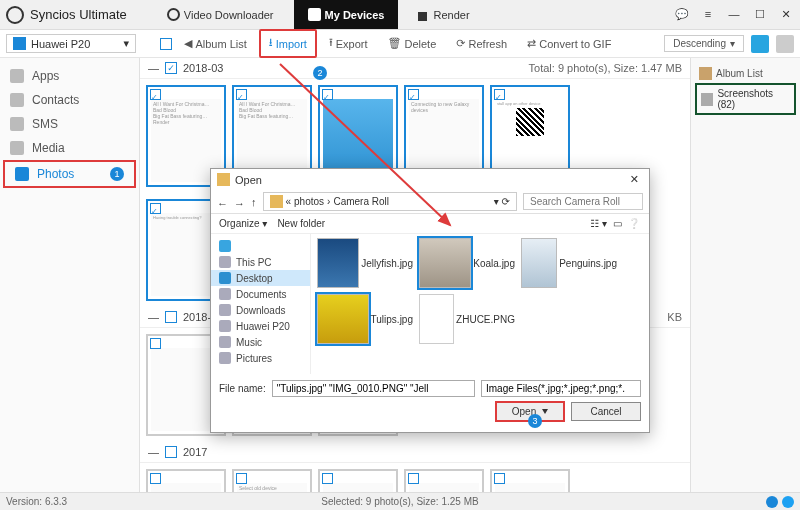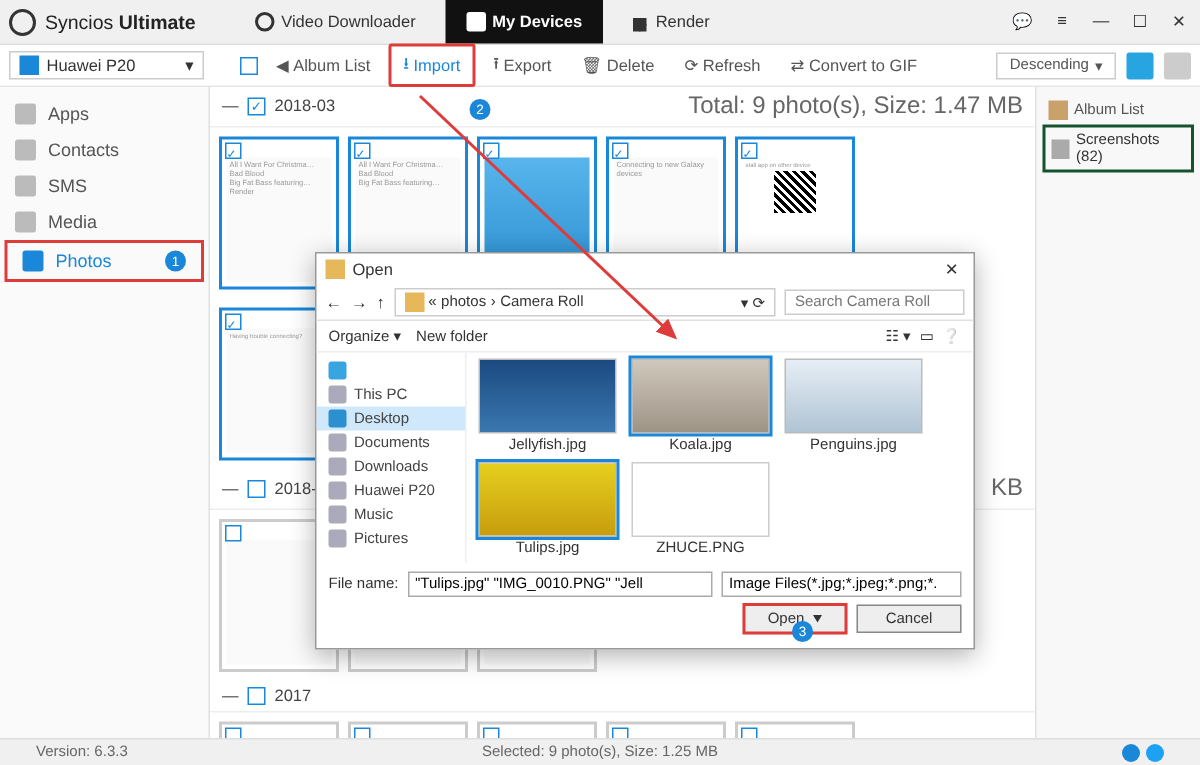--- a/index.html
+++ b/index.html
@@ -30,56 +30,56 @@
 .sidebar { width:140px; background:#fafafa; border-right:1px solid #e0e0e0; padding-top:6px; }
 .side-item { display:flex; align-items:center; gap:8px; padding:5px 10px; color:#555; font-size:12px; cursor:pointer; }
 .side-item.active { color:#1a87d8; border:2px solid #de3b3b; margin:0 3px; }
 .side-ic { width:14px; height:14px; background:#bbb; border-radius:2px; }
 .badge { width:14px; height:14px; border-radius:50%; background:#1a87d8; color:#fff; font-size:9px; display:flex; align-items:center; justify-content:center; margin-left:auto; }
 
 
 .main { flex:1; background:#fff; overflow:hidden; position:relative; }
 .grouphdr { display:flex; align-items:center; gap:6px; padding:4px 8px; border-bottom:1px solid #eee; font-size:11px; color:#444; }
 .chk { width:12px; height:12px; border:1px solid #1a87d8; display:inline-flex; align-items:center; justify-content:center; font-size:9px; color:#1a87d8; }
-.grp-right { margin-left:auto; color:#666; font-size:16px; }
+.grp-right { margin-left:auto; color:#666; font-size:11px; }
 .thumb-row { display:flex; gap:6px; padding:6px; flex-wrap:wrap; }
 .thumb { width:80px; height:102px; border:2px solid #1a87d8; background:#fff; position:relative; display:flex; flex-direction:column; }
 .thumb.gray { border-color:#ccc; }
 .thumb .tchk { position:absolute; top:2px; left:2px; width:11px; height:11px; border:1px solid #1a87d8; background:#fff; }
 .thumb .tchk.on::after { content:"✓"; font-size:8px; color:#1a87d8; }
 .thumb-body { flex:1; background:#fafafa; margin:12px 3px 3px; font-size:5px; color:#999; padding:2px; overflow:hidden; }
 .thumb-body.blue { background:linear-gradient(#58b5ec,#2b8fd0); }
 .thumb-body.qr { background:#fff; display:flex; flex-direction:column; gap:2px; }
 
 
 .rtree { width:110px; border-left:1px solid #e0e0e0; padding:6px 4px; font-size:10px; color:#555; }
 .rt-item { padding:3px 4px; display:flex; align-items:center; gap:4px; }
 .rt-item.hi { border:2px solid #14532d; color:#333; }
 
 
-.footer { position:absolute; bottom:0; left:0; right:0; height:18px; background:#f0f0f0; border-top:1px solid #ddd; display:flex; align-items:center; padding:0 24px; font-size:10px; color:#666; }
+.footer { position:absolute; bottom:0; left:0; right:0; height:18px; background:#f0f0f0; border-top:1px solid #ddd; display:flex; align-items:center; padding:0 6px; font-size:10px; color:#666; }
 .foot-mid { position:absolute; left:50%; transform:translateX(-50%); }
 .soc { margin-left:auto; display:flex; gap:4px; }
 .soc span { width:12px; height:12px; border-radius:50%; background:#1a87d8; }
 
 
 .dialog { position:absolute; left:210px; top:168px; width:440px; height:265px; background:#fff; border:1px solid #999; box-shadow:0 4px 16px rgba(0,0,0,.3); z-index:500; }
 .dlg-t { display:flex; align-items:center; padding:4px 6px; font-size:11px; color:#333; }
 .dlg-t .x { margin-left:auto; cursor:pointer; padding:0 4px; }
 .dlg-nav { display:flex; align-items:center; gap:6px; padding:2px 6px; border-bottom:1px solid #e0e0e0; }
 .crumbs { flex:1; border:1px solid #ccc; padding:2px 6px; font-size:10px; display:flex; align-items:center; gap:3px; }
 .dsearch { width:120px; border:1px solid #ccc; padding:2px 6px; font-size:10px; color:#888; }
 .dlg-bar { display:flex; align-items:center; gap:10px; padding:4px 8px; border-bottom:1px solid #eee; font-size:10px; }
 .dlg-body { display:flex; height:140px; }
 .dlg-side { width:100px; border-right:1px solid #eee; padding:4px 0; overflow:hidden; }
 .ds-item { display:flex; align-items:center; gap:5px; padding:2px 8px; font-size:10px; color:#444; cursor:pointer; }
 .ds-item.sel { background:#cfe8fb; }
 .ds-ic { width:12px; height:12px; background:#aab; border-radius:2px; }
 .dlg-files { flex:1; padding:4px 6px; display:flex; flex-wrap:wrap; gap:6px; align-content:flex-start; }
-.file { width:96px; display:flex; flex-direction:column; align-items:center; gap:2px; }
+.file { width:96px; display:flex; flex-direction:row; align-items:center; gap:2px; }
 .file.sel .fimg { outline:2px solid #1a87d8; }
 .fimg { width:92px; height:50px; background:#8ab; border:1px solid #bbb; }
 .fimg.jelly { background:linear-gradient(#1a4a80,#3b77b0); }
 .fimg.koala { background:linear-gradient(#d0c8bc,#9e9486); }
 .fimg.light { background:linear-gradient(#a9b7c4,#6a7d90); }
 .fimg.peng { background:linear-gradient(#e6eef5,#b0c4d4); }
 .fimg.tulip { background:linear-gradient(#e6cf1e,#c79d0d); }
 .fimg.zhuce { background:#fff; border:1px solid #ccc; }
 .flabel { font-size:10px; color:#333; }
 .dlg-foot { padding:4px 8px; font-size:10px; }
@@ -97,21 +97,21 @@
 .anno2 { position:absolute; left:313px; top:66px; z-index:400; }
 .anno3 { position:absolute; left:528px; top:414px; z-index:700; }
 
 .ic { width:13px; height:13px; display:inline-block; }
 </style>
 </head>
 <body>
 
 <div class="topbar">
   <span class="logo"></span>
-  <span class="brand"><span>Syncios</span> <span style="font-weight:700;text-align:right;">Ultimate</span></span>
+  <span class="brand"><span>Syncios</span> <span style="font-weight:400;text-align:right;">Ultimate</span></span>
   <span style="width:14px"></span>
   <div class="tab">
     <span class="ic" style="border:2px solid #333;border-radius:50%"></span>
     <span>Video Downloader</span>
   </div>
   <div class="tab active">
     <span class="ic" style="background:#fff;border-radius:2px"></span>
     <span>My Devices</span>
   </div>
   <div class="tab">

